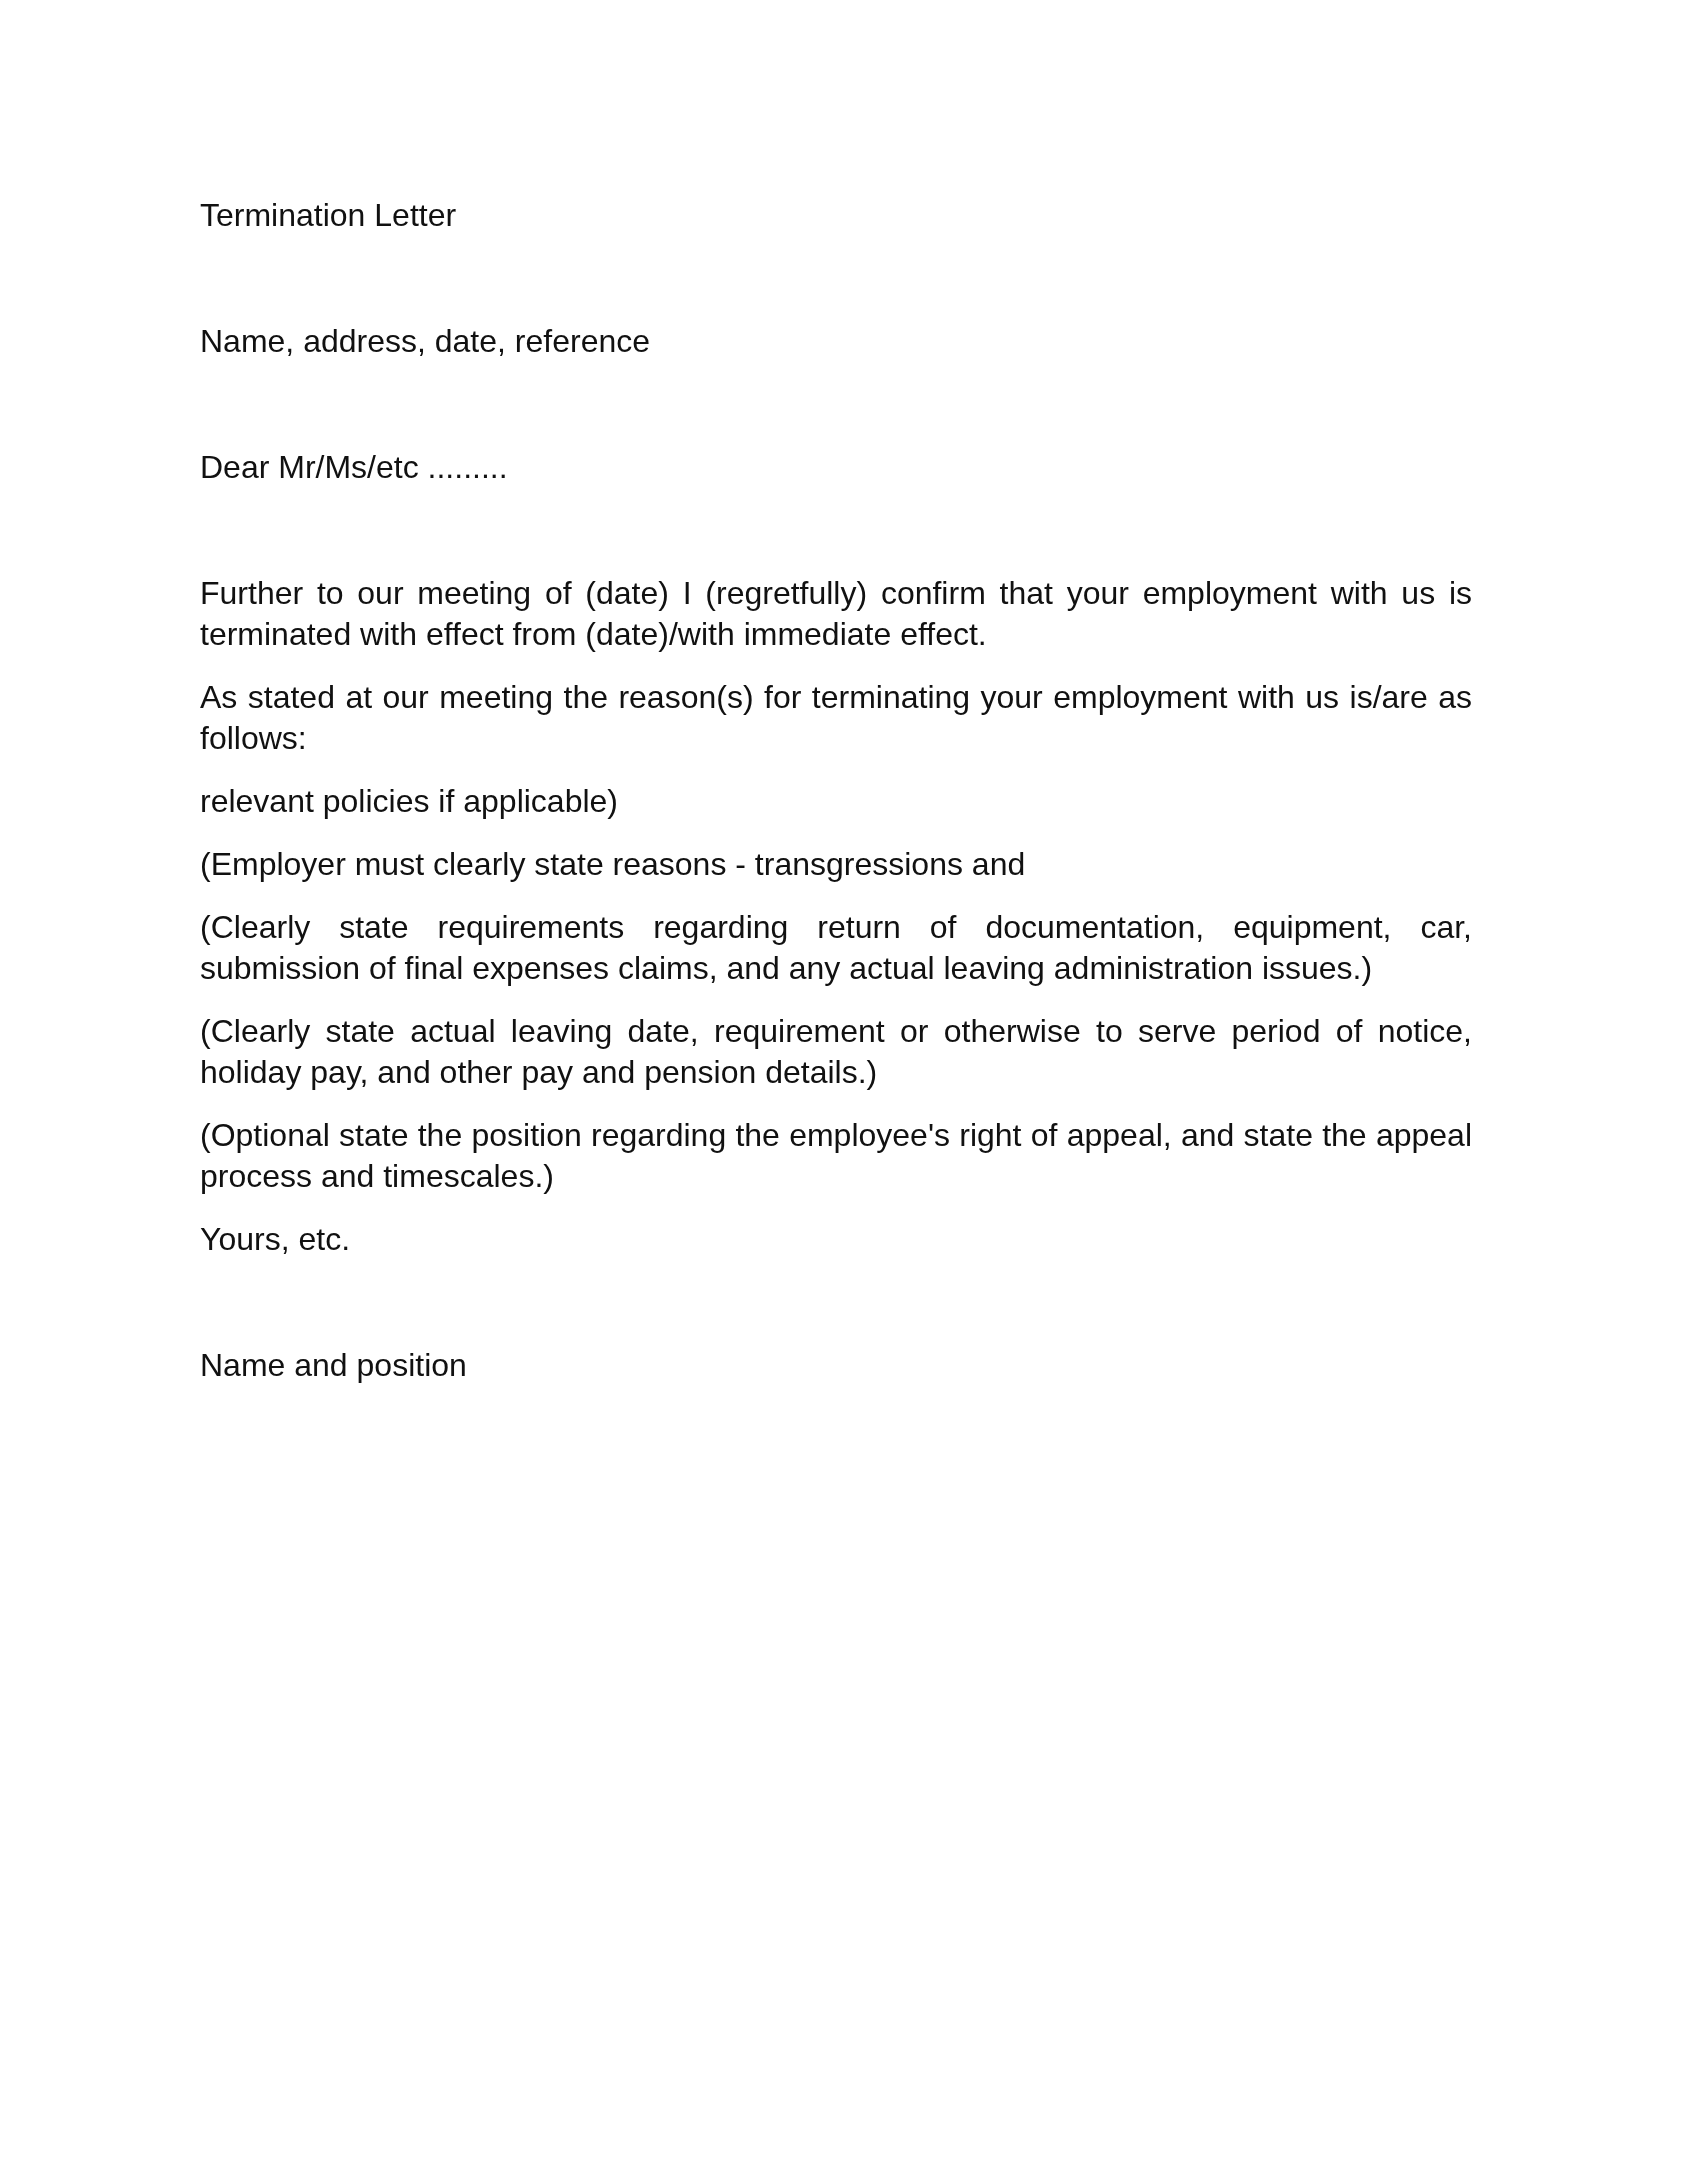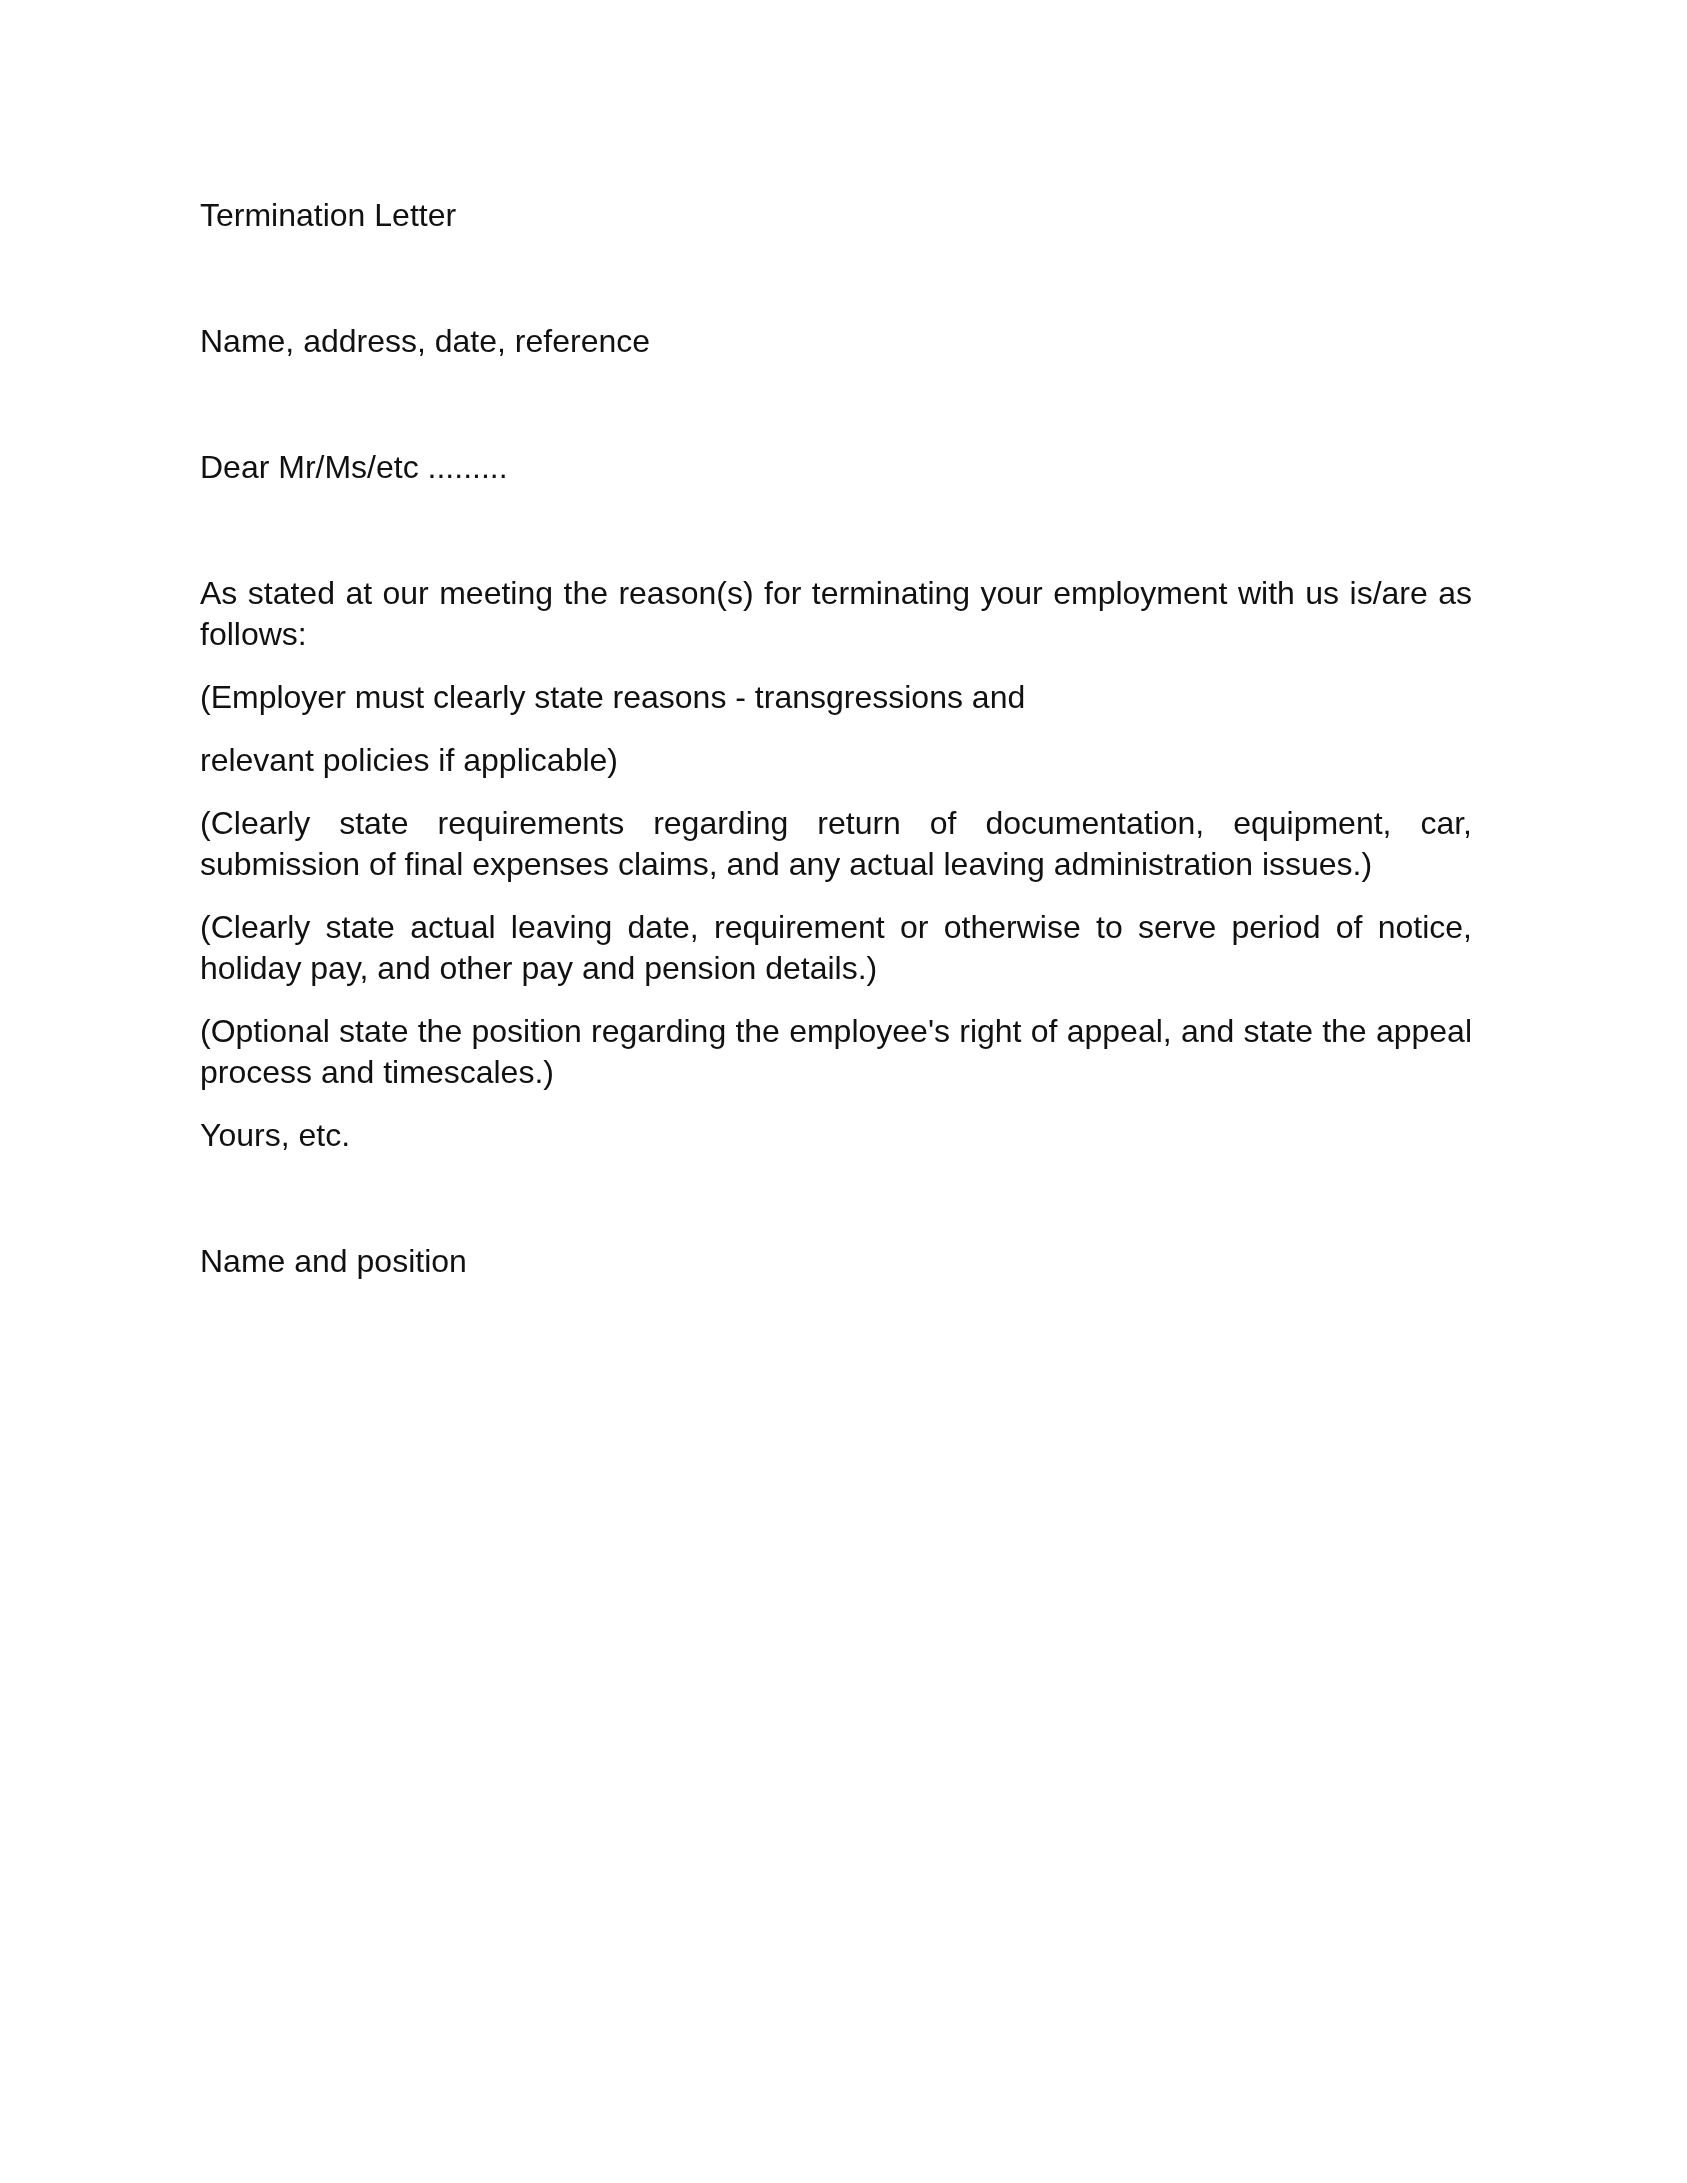--- a/index.html
+++ b/index.html
@@ -41,26 +41,27 @@
 
 <div class="page">
   <div class="content">
 
     <p class="gap-xl">Termination Letter</p>
 
     <p class="gap-xl">Name, address, date, reference</p>
 
     <p class="gap-xl">Dear Mr/Ms/etc .........</p>
 
+    <p class="justified">Further to our meeting of (date) I (regretfully) confirm that your employment with us is terminated with effect from (date)/with immediate effect.</p>
 
     <p class="justified">As stated at our meeting the reason(s) for terminating your employment with us is/are as follows:</p>
 
+    <p class="justified">relevant policies if applicable)</p>
+
     <p class="justified">(Employer must clearly state reasons - transgressions and</p>
-
-    <p class="justified">relevant policies if applicable)</p>
 
 
     <p class="justified">(Clearly state requirements regarding return of documentation, equipment, car, submission of final expenses claims, and any actual leaving administration issues.)</p>
 
     <p class="justified">(Clearly state actual leaving date, requirement or otherwise to serve period of notice, holiday pay, and other pay and pension details.)</p>
 
     <p class="justified gap-xl-last">(Optional state the position regarding the employee's right of appeal, and state the appeal process and timescales.)</p>
 
 
     <p class="gap-xl">Yours, etc.</p>

